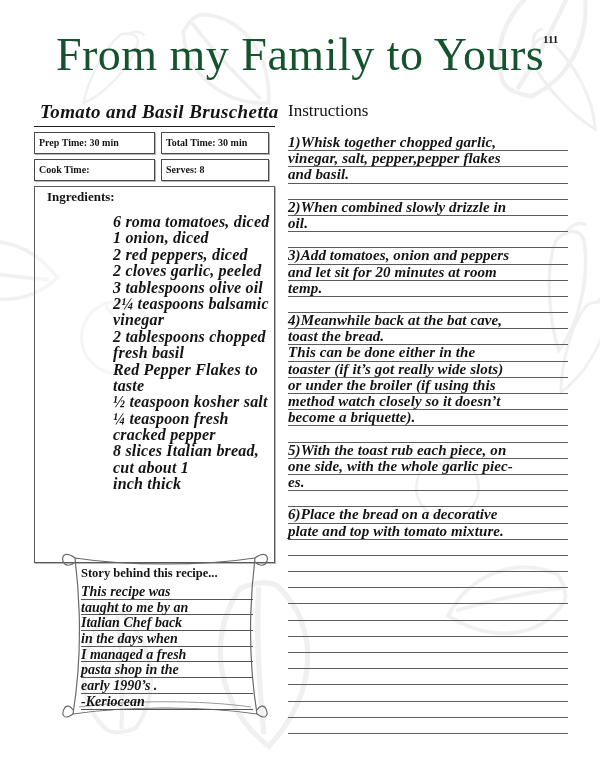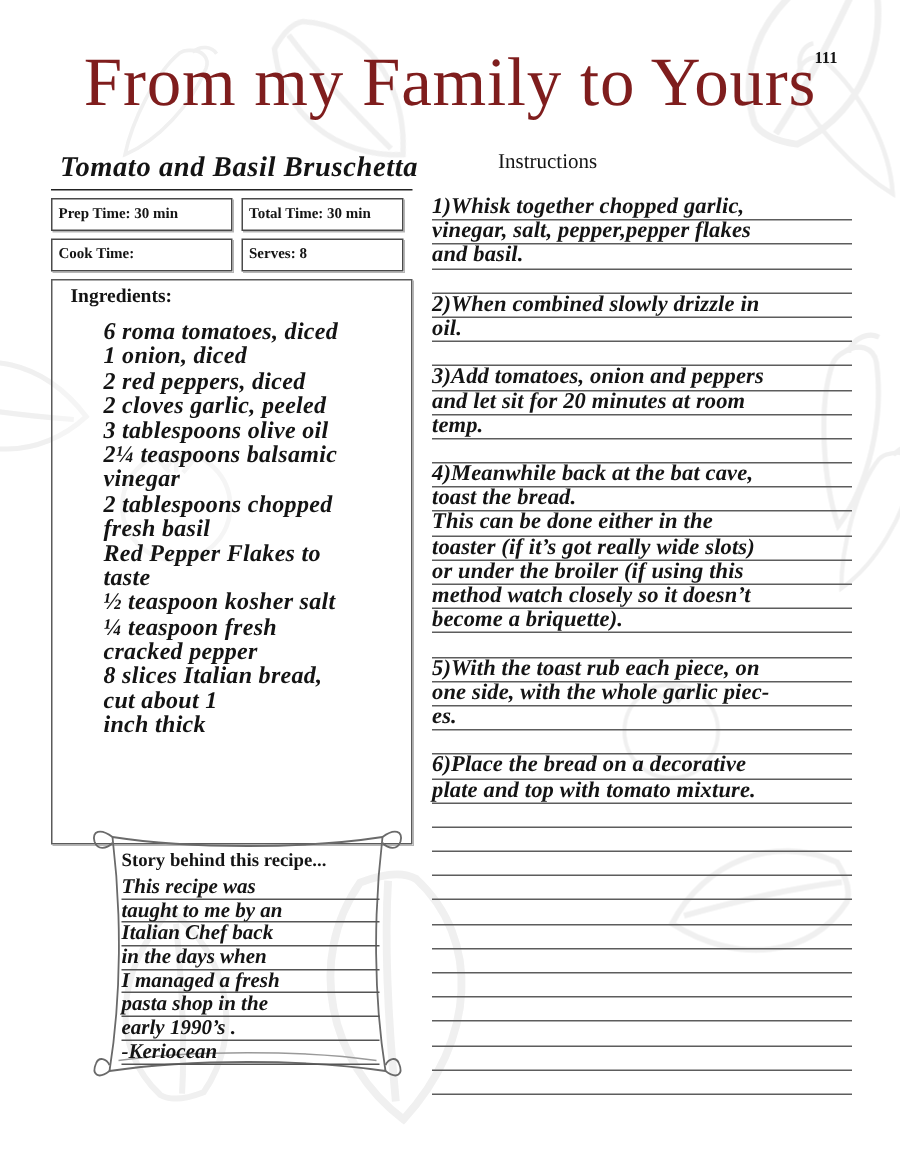--- a/index.html
+++ b/index.html
@@ -5,21 +5,21 @@
   html,body { margin:0; padding:0; background:#fff; }
   .page {
     position:relative; width:600px; height:783px; background:#fff;
     font-family:"Liberation Serif", serif; color:#141414; overflow:hidden;
   }
   .bg-art { position:absolute; left:0; top:0; width:600px; height:783px; pointer-events:none; }
 
   .page-title {
     position:absolute; top:28px; left:0; width:600px; margin:0;
     text-align:center; font-family:"Liberation Serif", serif;
-    font-weight:400; font-size:46px; letter-spacing:0.5px; color:#7f1d1d;
+    font-weight:400; font-size:46px; letter-spacing:0.5px; color:#14532d;
   }
   .page-number {
     position:absolute; top:33px; left:543px; font-size:11px; font-weight:700;
   }
 
   .left-col { position:absolute; left:34px; top:101px; width:241px; }
 
   .recipe-name {
     font-style:italic; font-weight:700; font-size:19px; letter-spacing:0.4px;
     border-bottom:1.5px solid #222; padding:0 0 3px 6px; white-space:nowrap;
@@ -35,24 +35,24 @@
   .ingredients-box {
     margin-top:5px; height:377px; box-sizing:border-box;
     border:1px solid #5a5a5a; box-shadow:1px 1px 0 #b5b5b5;
     padding:2px 0 0 12px; background:rgba(255,255,255,0.35);
   }
   .ingredients-label { font-weight:700; font-size:13px; }
   .ingredients-list {
     margin-top:9px; padding-left:22px;
     font-style:italic; font-weight:700; font-size:16px; letter-spacing:0.2px;
   }
-  .ing-line { height:16.4px; line-height:16.4px; white-space:nowrap; }
+  .ing-line { height:16.4px; line-height:16.4px; white-space:nowrap;margin-left:44px; }
 
   .right-col { position:absolute; left:288px; top:101px; width:280px; }
-  .instructions-label { font-size:14px;margin-left:44px; }
+  .instructions-label { font-size:17px; }
   .instructions-lines {
     margin-top:14px;
     font-style:italic; font-weight:700; font-size:15px; letter-spacing:0.1px;
   }
   .ins-line {
     height:16.2px; box-sizing:border-box; line-height:15.6px;
     border-bottom:1px solid #5d5d5d; white-space:nowrap;
   }
 
   .story-box { position:absolute; left:57px; top:544px; width:216px; height:184px; }

